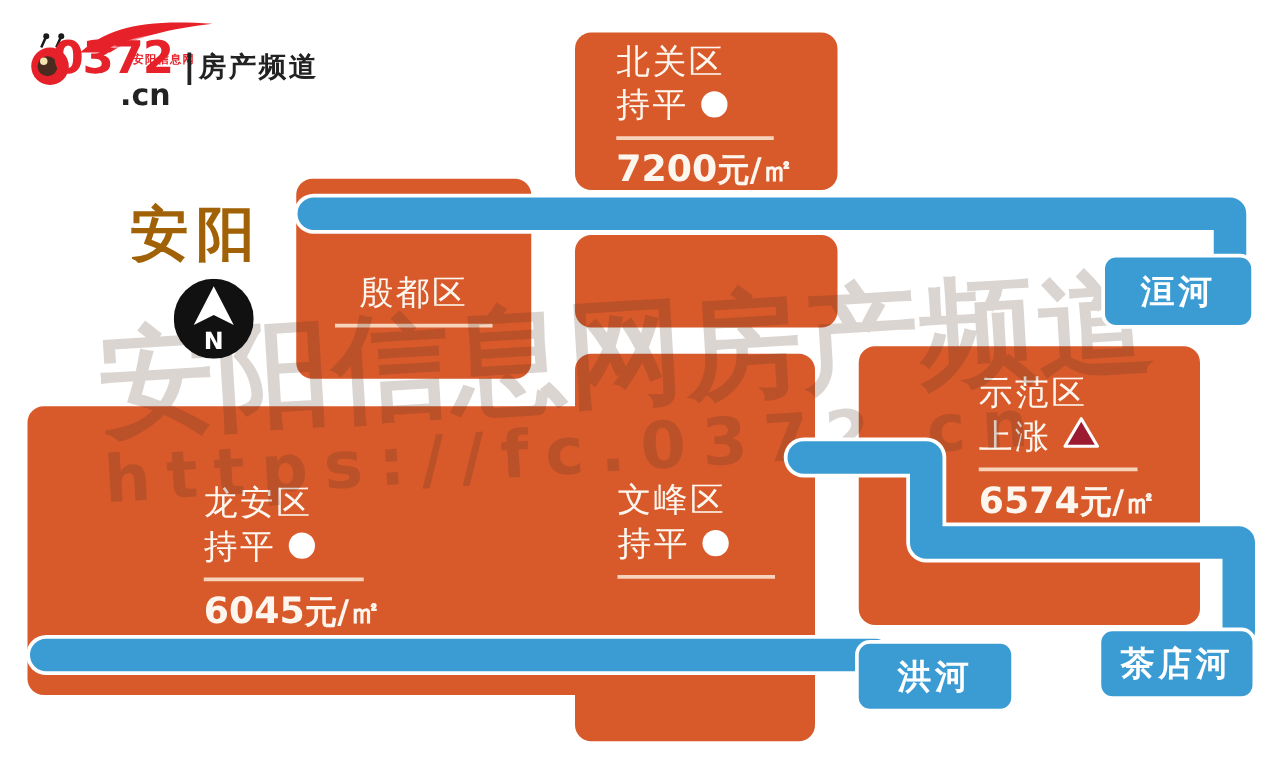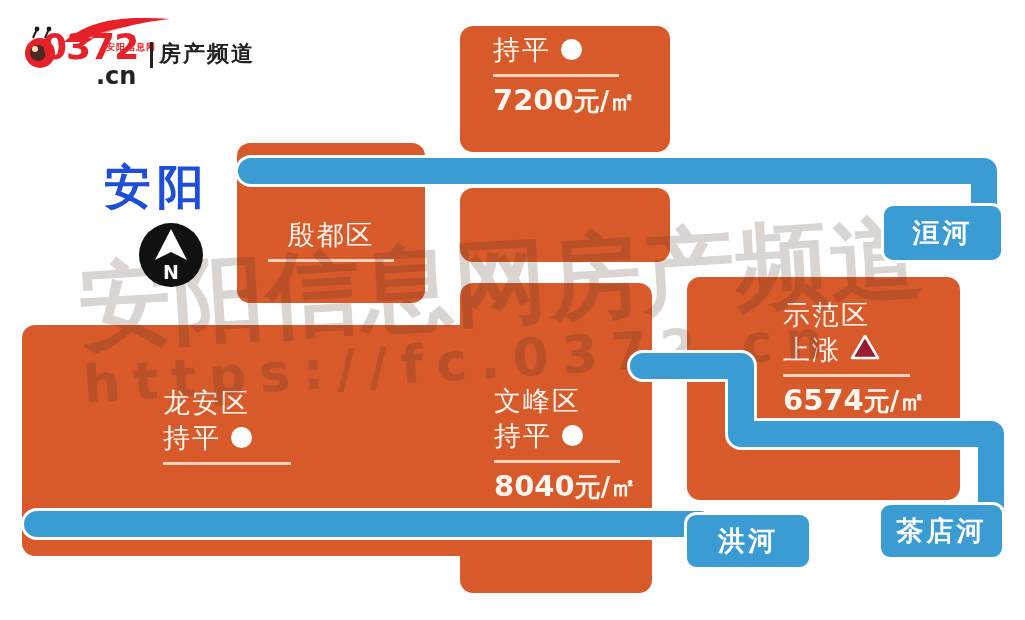--- a/index.html
+++ b/index.html
@@ -33,59 +33,60 @@
   .wm1{font-size:93px;font-weight:700;letter-spacing:1px;line-height:1;}
   .wm2{font-size:52px;font-weight:700;letter-spacing:13px;line-height:1;margin-top:4px;}
   
   .logo{position:absolute;left:20px;top:12px;width:240px;height:62px;z-index:5;}
   .logo-num{position:absolute;left:22px;top:14px;font-size:36px;font-weight:900;
     color:#E62129;letter-spacing:-1px;}
   .logo-cn{position:absolute;left:76px;top:34px;font-size:24px;font-weight:800;color:#222;margin-top:16px;}
   .logo-site{position:absolute;left:86px;top:29px;font-size:9px;font-weight:700;color:#E62129;letter-spacing:1px;}
   .logo-div{position:absolute;left:130px;top:30px;width:3px;height:26px;background:#222;}
   .logo-channel{position:absolute;left:139px;top:27px;font-size:22px;font-weight:900;color:#222;letter-spacing:2px;}
-  .maptitle{position:absolute;left:104px;top:156px;z-index:5;font-size:47px;font-weight:900;color:#1d4ed8;letter-spacing:6px;}
+  .maptitle{position:absolute;left:104px;top:156px;z-index:5;font-size:47px;font-weight:900;color:#a16207;letter-spacing:6px;}
   .compass{position:absolute;left:139px;top:223px;z-index:5;}
 </style>
 </head>
 <body>
 
 <div class="canvas">
 
   <div class="blk" style="left:460px;top:26px;width:210px;height:126px;">
     <div class="stack" style="left:33px;top:6px;">
+      <div class="dname">北关区</div>
       <div class="dtrend"><span>持平</span><span class="dot"></span></div>
       <div class="uline" style="width:126px;"></div>
       <div class="dprice"><span>7200</span><span class="unit">元/㎡</span></div>
     </div>
   </div>
 
   <div class="blk" style="left:237px;top:143px;width:188px;height:160px;">
     <div class="stack" style="left:0;top:74px;width:100%;text-align:center;">
       <div class="dname">殷都区</div>
       <div class="uline" style="width:126px;margin:7px auto 0 auto;"></div>
     </div>
   </div>
 
   <div class="blk" style="left:460px;top:188px;width:210px;height:74px;"></div>
 
   <div class="blk" style="left:22px;top:325px;width:505px;height:231px;">
     <div class="stack" style="left:141px;top:60px;">
       <div class="dname">龙安区</div>
       <div class="dtrend"><span>持平</span><span class="dot"></span></div>
       <div class="uline" style="width:128px;"></div>
+      <div class="dprice"><span>6045</span><span class="unit">元/㎡</span></div>
     </div>
   </div>
 
   <div class="blk" style="left:460px;top:283px;width:192px;height:310px;">
     <div class="stack" style="left:34px;top:100px;">
       <div class="dname">文峰区</div>
       <div class="dtrend"><span>持平</span><span class="dot"></span></div>
       <div class="uline" style="width:126px;"></div>
-      <div class="dprice"><span>8040</span><span class="unit">元/㎡</span></div>
     </div>
   </div>
 
   <div class="blk" style="left:687px;top:277px;width:273px;height:223px;">
     <div class="stack" style="left:96px;top:20px;">
       <div class="dname">示范区</div>
       <div class="dtrend"><span>上涨</span><svg class="tri" width="32" height="28" viewBox="0 0 32 28">
             <polygon points="16,3 29,25 3,25" fill="#9C1B31" stroke="#ffffff" stroke-width="2.5" stroke-linejoin="round"></polygon>
           </svg></div>
       <div class="uline" style="width:127px;"></div>

